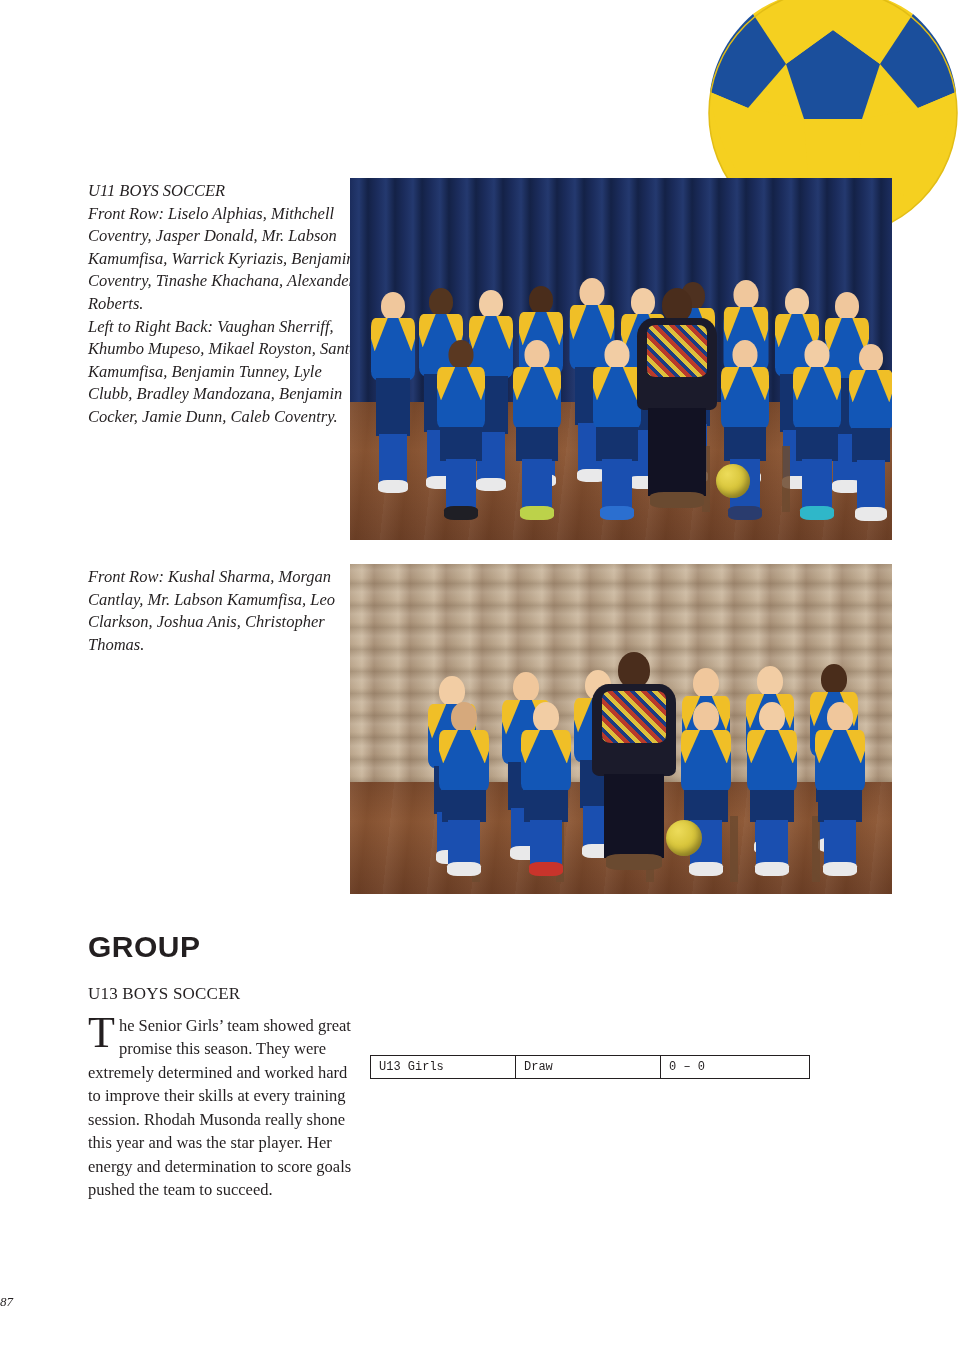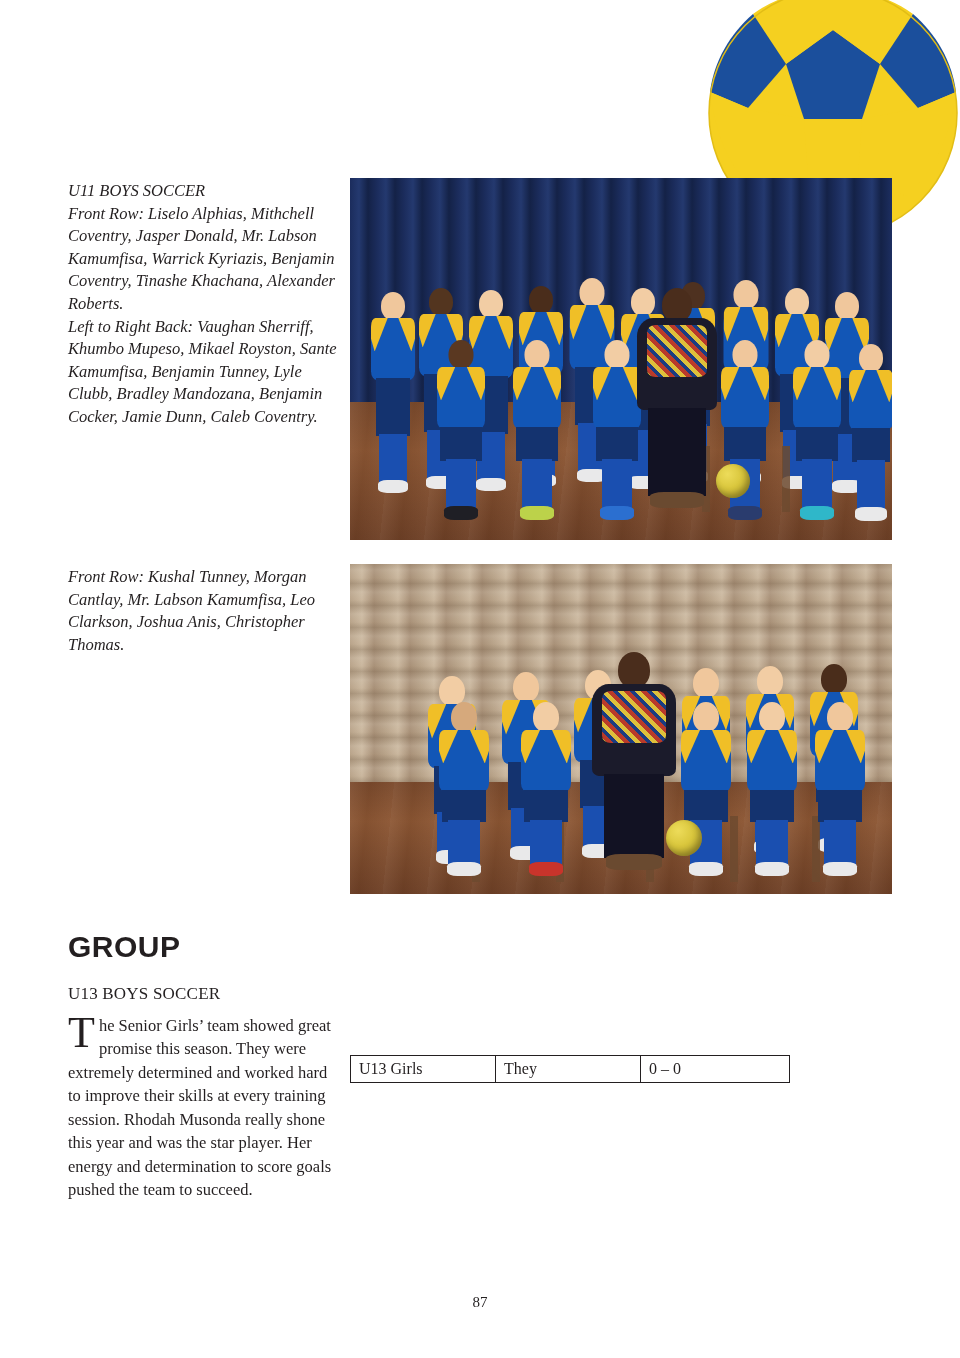--- a/index.html
+++ b/index.html
@@ -37,20 +37,21 @@
   .page {
     position: absolute;
     left: 0;
     top: 0;
     width: 960px;
     height: 1358px;
   }
 
   .block {
     position: absolute;
+    margin-left: 20px;
   }
 
   .caption {
     font-family: "Liberation Serif", serif;
     font-style: italic;
     font-size: 16.5px;
     line-height: 1.37;
     color: #231f20;
     width: 272px;
   }
@@ -250,31 +251,32 @@
     padding: 4px 8px;
     vertical-align: middle;
   }
   table.results td.c-age { width: 128px; }
   table.results td.c-res { width: 128px; }
   table.results td.c-sco { width: 132px; }
   table.results tr.head td {
     font-family: "Liberation Sans", sans-serif;
   }
   table.results tr.row td {
-    font-family: Liberation Serif, serif;
-    font-size: 16px;
+    font-family: Liberation Mono, monospace;
+    font-size: 12px;
   }
 
   .page-number {
     position: absolute;
     width: 100%;
-    text-align: center;
+    text-align: left;
     font-family: "Liberation Serif", serif;
-    font-size: 15px;
-    color: #231f20;
+    font-size: 13px;
+    color: #231f20;
+    font-style: italic;
   }
 </style>
 </head>
 <body>
 
 <div class="page">
 
   <div class="ball-wrap">
     <svg class="ball" viewBox="0 0 250 250">
       <circle cx="125" cy="125" r="124" fill="#f5d020"></circle>
@@ -477,21 +479,21 @@
           </div>
         <div class="legs" style="top:84px; width:38px; height:34px;"></div>
         <div class="socks" style="top:116px; width:28px; height:50px;"></div>
         <div class="shoes" style="top:163px; width:32px; height:14px;"></div>
       </div>
     </div>
   </div>
 
   <div class="block" style="left:68px; top:566px;">
     <div class="caption">
-      <p>Front Row: Kushal Tunney, Morgan Cantlay, Mr. Labson Kamumfisa, Leo Clarkson, Joshua Anis, Christopher Thomas.</p>
+      <p>Front Row: Kushal Sharma, Morgan Cantlay, Mr. Labson Kamumfisa, Leo Clarkson, Joshua Anis, Christopher Thomas.</p>
     </div>
   </div>
 
   <div class="photo" style="left:350px; top:564px; width:542px; height:330px;">
     <div class="stage">
       <div class="curtain stone" style="height:66%;"></div>
       <div class="floor" style="height:34%;"></div>
 
       <div class="kid" style="left:76px; width:52px; height:218px;">
         <div class="head" style="top:0; width:26px; height:30px; background:#f2cda4;"></div>
@@ -628,21 +630,21 @@
   <div class="block sub-heading" style="left:68px; top:984px;">U13 BOYS SOCCER</div>
 
   <div class="block body-text dropcap" style="left:68px; top:1014px;">The Senior Girls’ team showed great promise this season. They were extremely determined and worked hard to improve their skills at every training session. Rhodah Musonda really shone this year and was the star player. Her energy and determination to score goals pushed the team to succeed.</div>
 
 
   <div class="block" style="left:350px; top:1055px;">
     <table class="results">
       <tbody>
       <tr class="row">
         <td class="c-age">U13 Girls</td>
-        <td class="c-res">They</td>
+        <td class="c-res">Draw</td>
         <td class="c-sco">0 – 0</td>
       </tr>
     </tbody>
       </table>
   </div>
 
   <div class="page-number" style="top:1294px;">87</div>
 
 </div>
 

